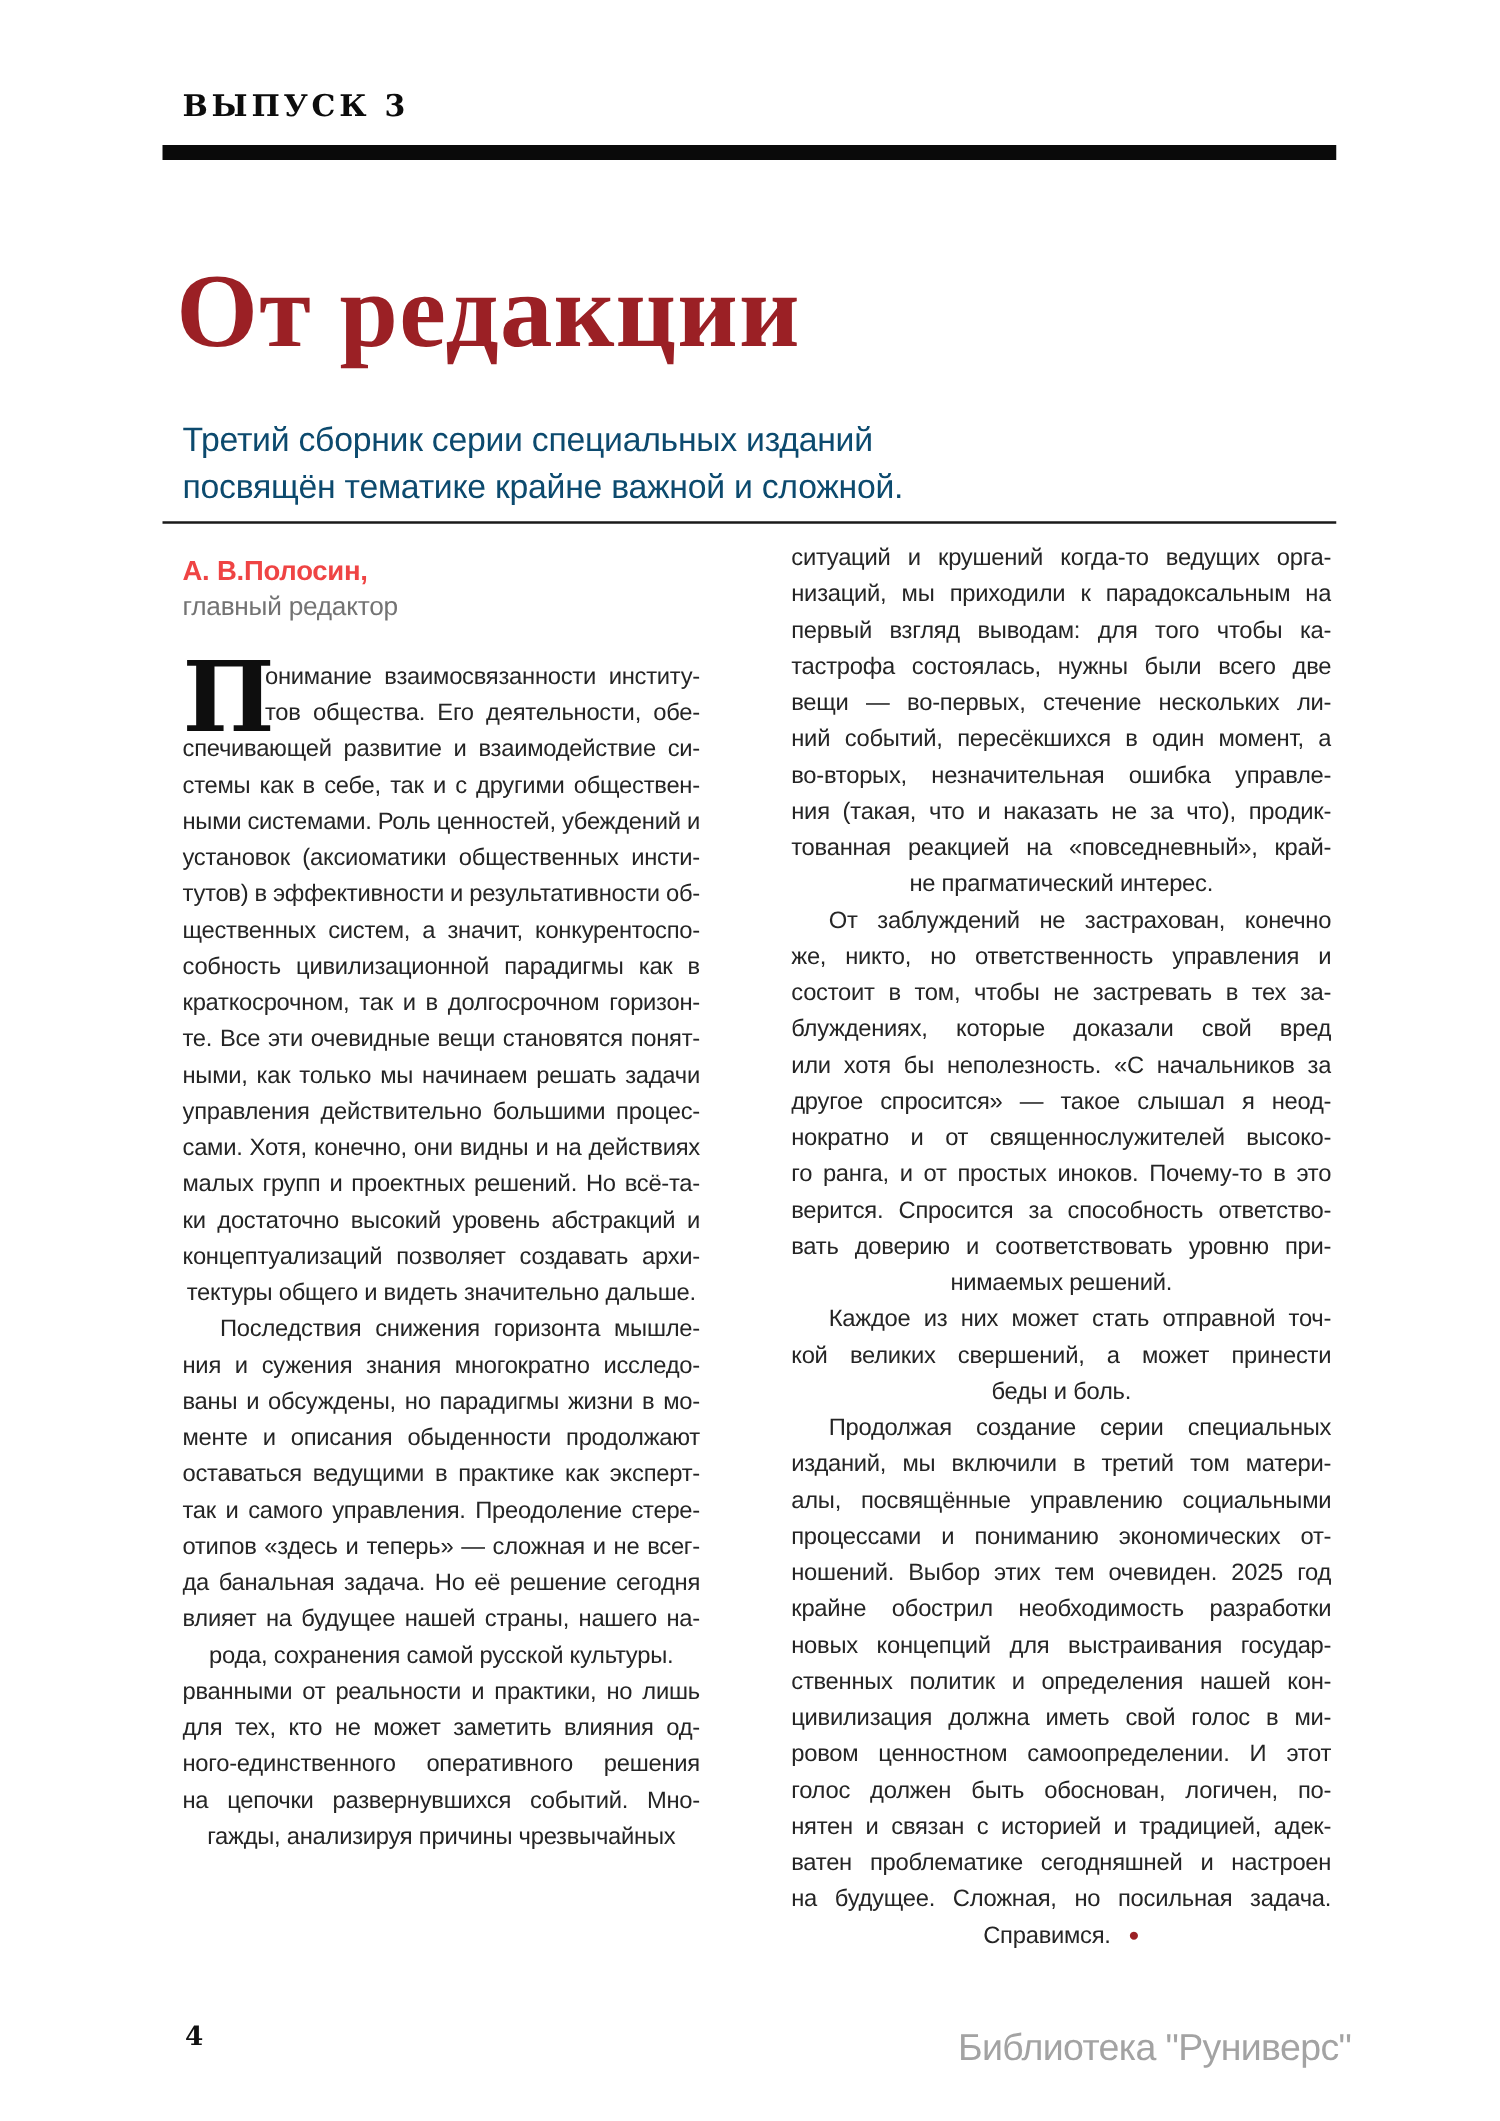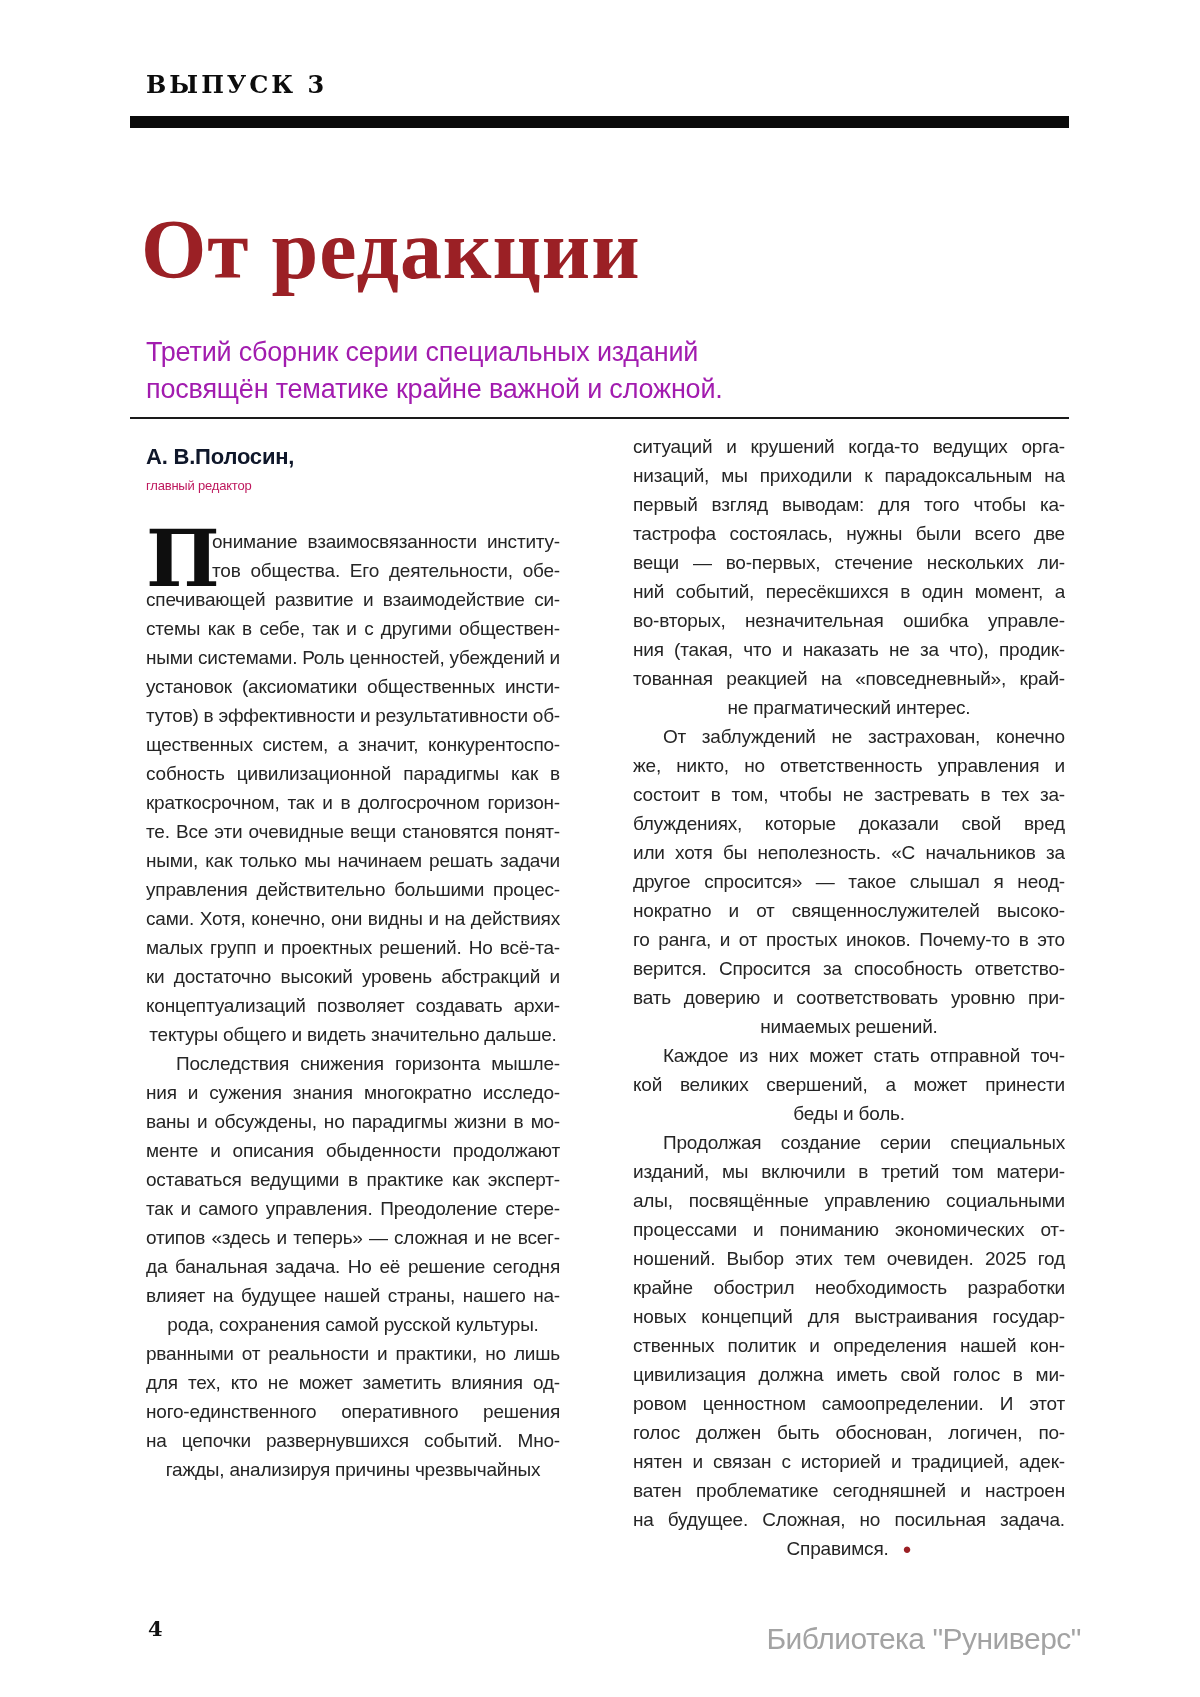--- a/index.html
+++ b/index.html
@@ -22,37 +22,37 @@
     width:939px; height:12px; background:#0a0a0a;
   }
   .page-title{
     position:absolute; left:141px; top:208px;
     font-family:Liberation Serif, serif;
     font-weight:bold; font-size:84px; line-height:1.0;
     letter-spacing:1px;
   }
   .page-subtitle{
     position:absolute; left:146px; top:334px;
-    font-size:27px; line-height:37px; color:#a21caf;
+    font-size:27px; line-height:37px; color:#0c4a6e;
     letter-spacing:-0.2px;
   }
   .divider-rule{
     position:absolute; left:130px; top:417px;
     width:939px; height:2px; background:#1a1a1a;
   }
   .columns{
     position:absolute; left:146px; top:430px;
     width:920px; display:flex; gap:73px;
   }
   .col{flex:none;}
   .col-left{width:414px;}
   .col-right{width:432px; padding-top:2px;}
   .author{padding-top:12px; margin-bottom:27px;}
-  .author-name{font-weight:bold; font-size:22px; color:#0f172a; line-height:30px; letter-spacing:-0.2px;}
-  .author-role{font-size:13px; color:#be185d; line-height:28px; letter-spacing:-0.2px;}
+  .author-name{font-weight:bold; font-size:22px; color:#ef4444; line-height:30px; letter-spacing:-0.2px;}
+  .author-role{font-size:21px; color:#737373; line-height:28px; letter-spacing:-0.2px;}
   .para{position:relative;}
   .line{
     height:29px; line-height:29px;
     font-size:19px; letter-spacing:-0.2px;
     color:#252525; overflow:hidden; white-space:nowrap;
   }
   .just{display:flex; justify-content:space-between;}
   .just span{flex:none;}
   .endline{text-align:center;}
   .dcpad{margin-left:66px;}

